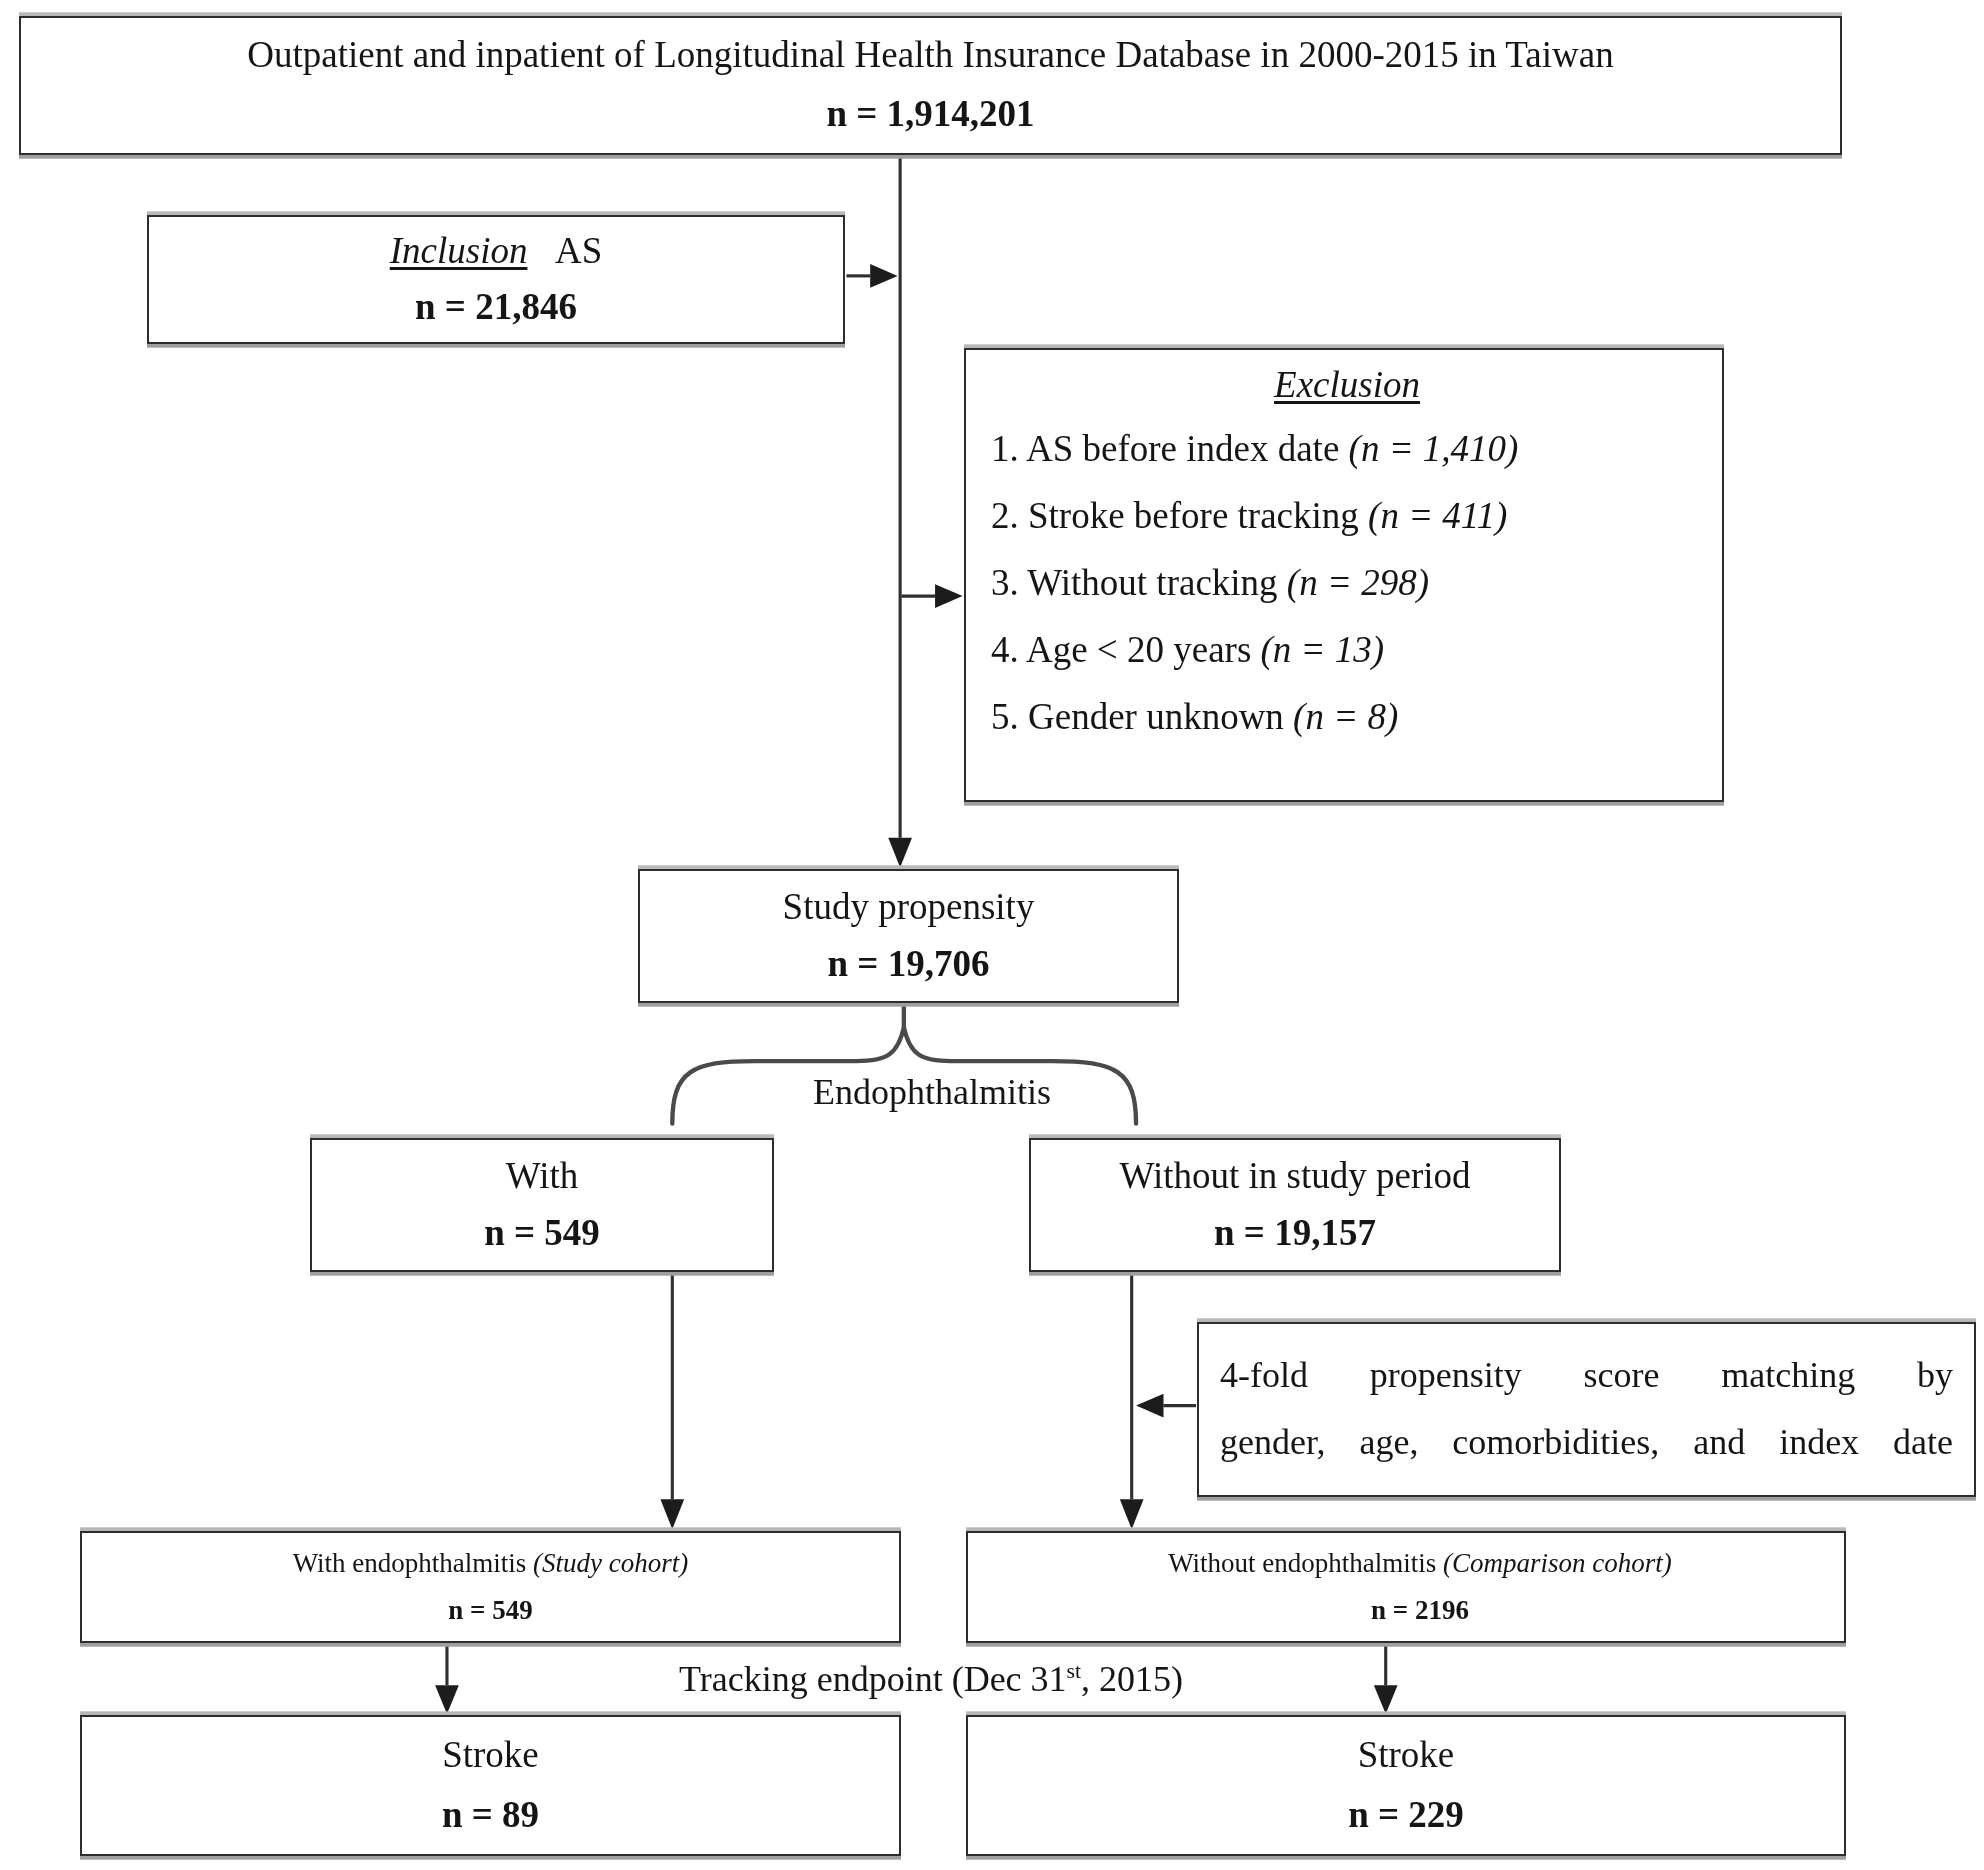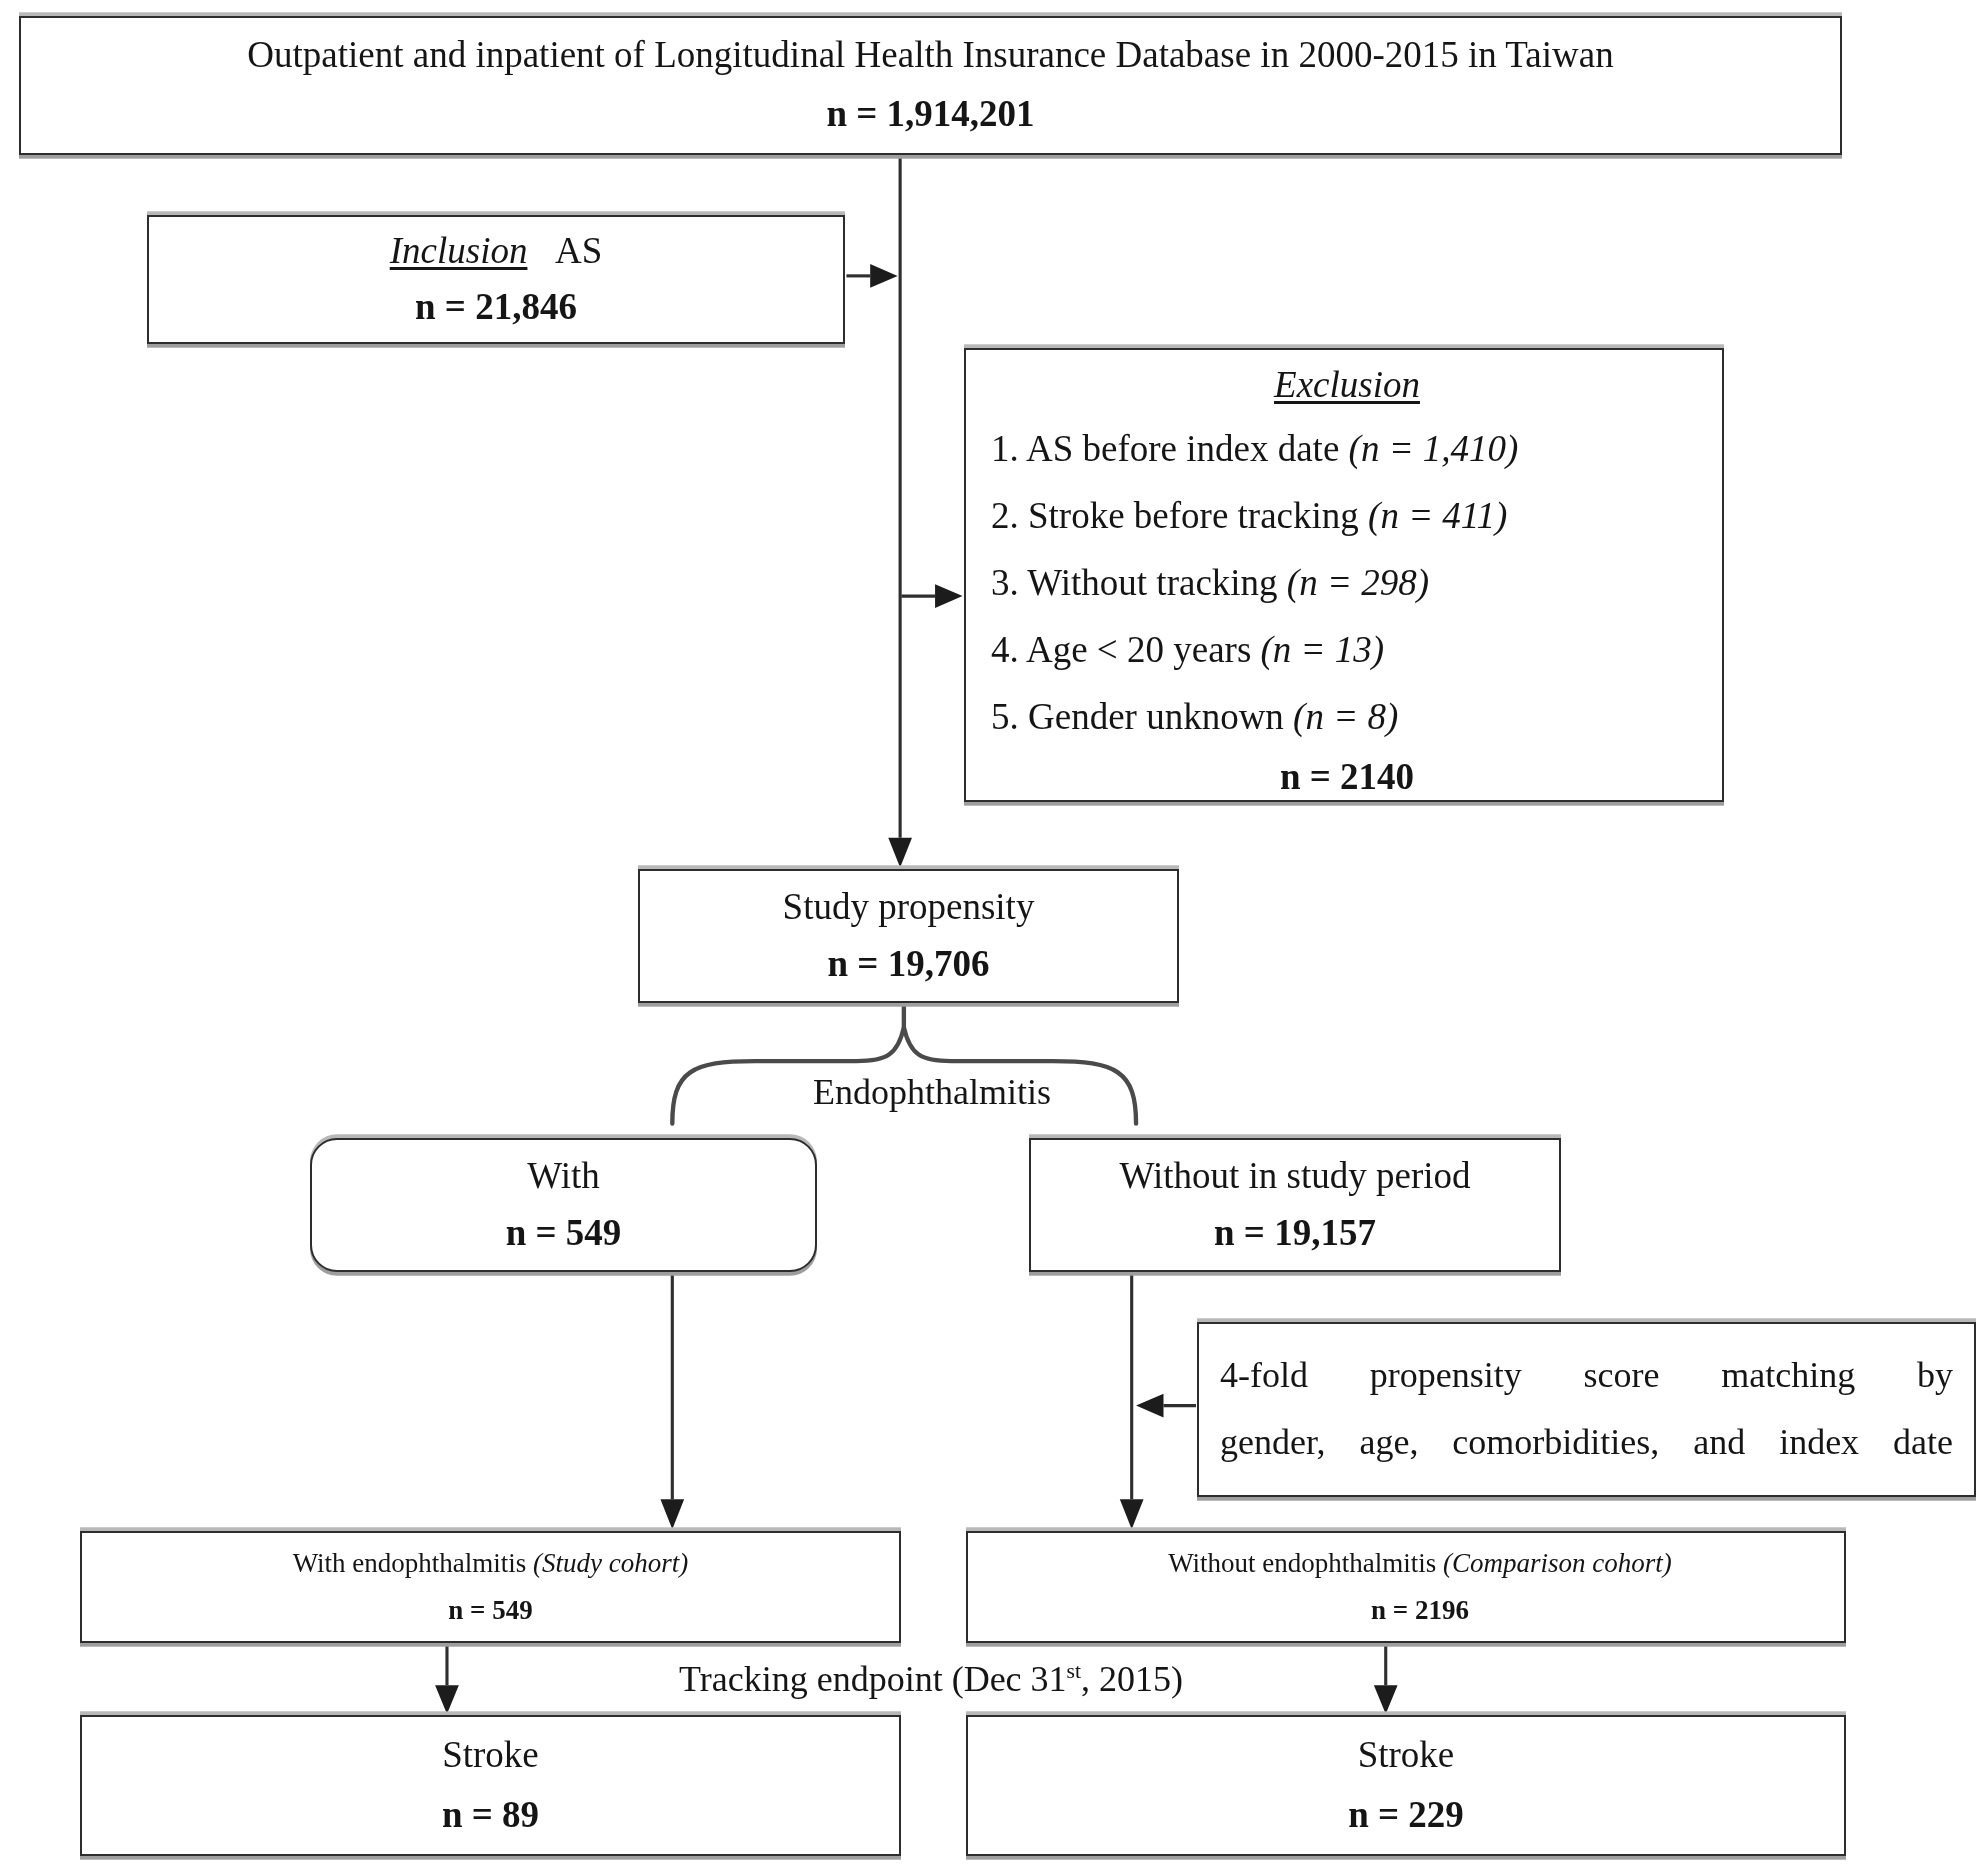--- a/index.html
+++ b/index.html
@@ -114,31 +114,30 @@
     </div>
     <div class="ex-item">
       <span>3. Without tracking </span><span class="it">(n = 298)</span>
     </div>
     <div class="ex-item">
       <span>4. Age &lt; 20 years </span><span class="it">(n = 13)</span>
     </div>
     <div class="ex-item">
       <span>5. Gender unknown </span><span class="it">(n = 8)</span>
     </div>
-    <div class="ex-n">n = 2140</div>
   </div>
 
   <div class="bx" style="left:638px;top:869px;width:541px;height:134px;">
     <div>Study propensity</div>
     <div class="nline">n = 19,706</div>
   </div>
 
   <div class="label" style="left:932px;top:1071px;">Endophthalmitis</div>
 
-  <div class="bx" style="left:310px;top:1138px;width:507px;height:134px;border-radius:27px;">
+  <div class="bx" style="left:310px;top:1138px;width:464px;height:134px;">
     <div>With</div>
     <div class="nline">n = 549</div>
   </div>
 
   <div class="bx" style="left:1029px;top:1138px;width:532px;height:134px;">
     <div>Without in study period</div>
     <div class="nline">n = 19,157</div>
   </div>
 
   <div class="bx matching" style="left:1197px;top:1322px;width:779px;height:175px;">

